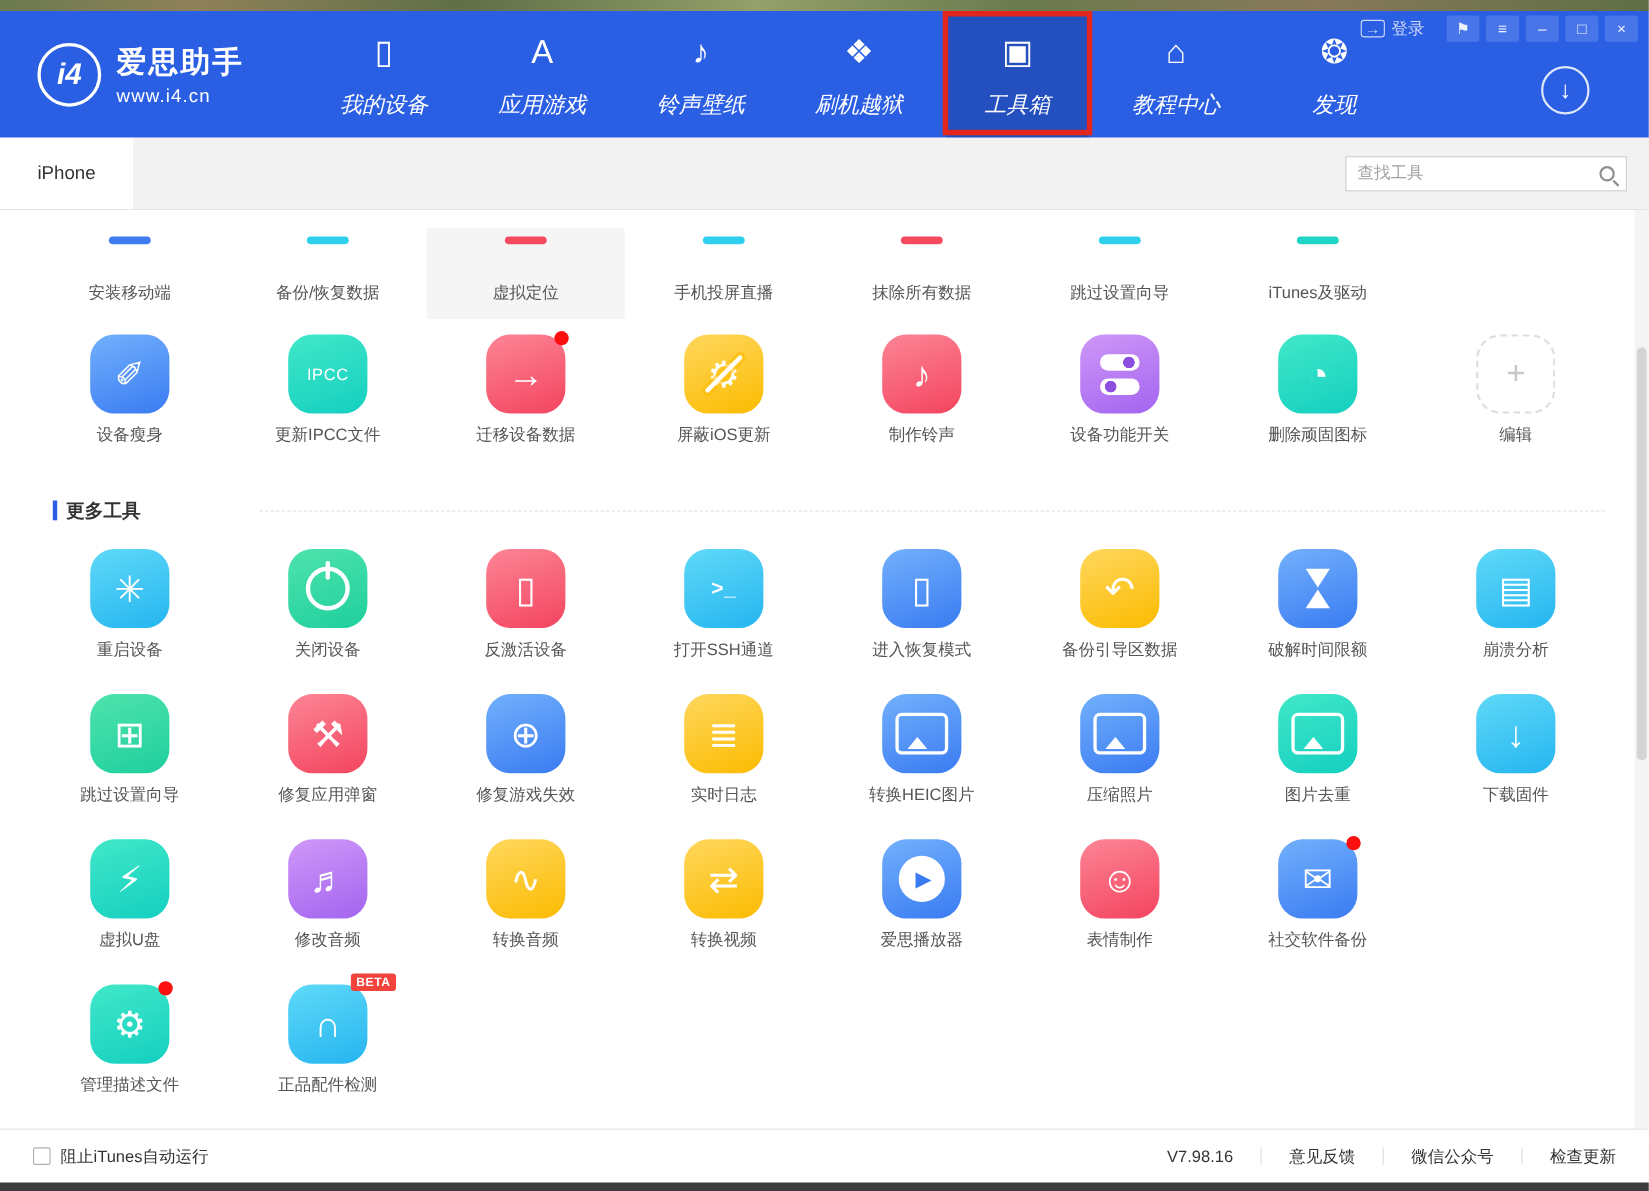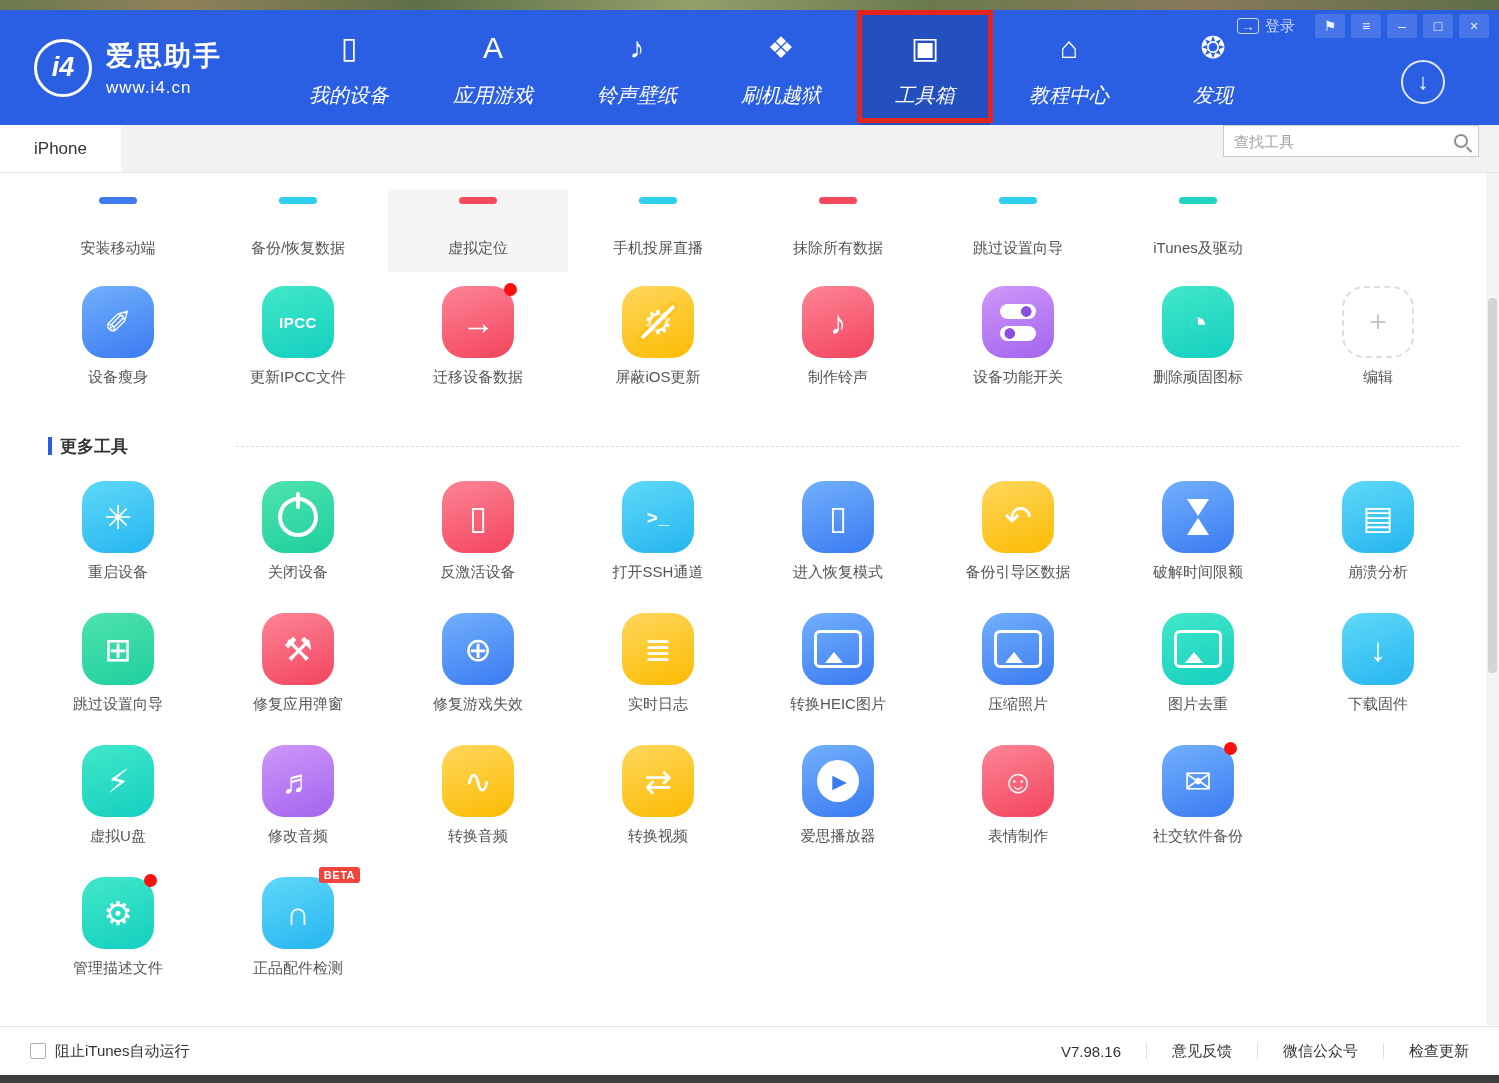--- a/index.html
+++ b/index.html
@@ -27,38 +27,38 @@
   .login-ic { font-size:14px; border:1px solid #cdd9fb; border-radius:3px; padding:0 3px; line-height:14px; }
   .tb-btn { width:30px; height:24px; display:flex; align-items:center; justify-content:center; background:rgba(255,255,255,.14); color:#eef2ff; font-size:14px; cursor:pointer; border-radius:2px; }
   .download-circle { position:absolute; right:54px; top:50px; width:44px; height:44px; border:2px solid rgba(255,255,255,.85); border-radius:50%; display:flex; align-items:center; justify-content:center; font-size:22px; cursor:pointer; }
 
   
   .annot { position:absolute; border:5px solid #e3261d; pointer-events:none; z-index:5; }
   .nav-item .annot { left:-3px; right:-3px; top:0; bottom:2px; }
   .tile .annot { left:33px; right:33px; top:-11px; bottom:-16px; }
 
   
-  .tabbar { height:48px; background:#f2f2f2; border-bottom:1px solid #e4e4e4; display:flex; }
+  .tabbar { height:66px; background:#f2f2f2; border-bottom:1px solid #e4e4e4; display:flex; align-items:center; }
   .tab { align-self:stretch; width:121px; background:#fff; display:flex; align-items:center; justify-content:center; font-size:17px; color:#333; cursor:pointer; }
   .search { margin-left:auto; margin-right:20px; width:256px; height:32px; background:#fff; border:1px solid #ccc; display:flex; align-items:center; padding:0 10px; }
   .search input { flex:1; border:none; outline:none; font-size:15px; color:#444; font-family:inherit; }
   .search input::placeholder { color:#a2a2a2; }
   .mag { width:14px; height:14px; border:2px solid #8f8f8f; border-radius:50%; position:relative; flex:0 0 auto; cursor:pointer; }
   .mag::after { content:""; position:absolute; width:2px; height:7px; background:#8f8f8f; transform:rotate(-45deg); left:12px; top:10px; }
 
   
   .content { height:852px; padding:16px 0 0 28px; position:relative; background:#fff; }
   .tool-row { display:flex; margin-bottom:31px; }
   section[data-grid="0"] .tool-row:first-child { margin-bottom:14px; }
   section[data-grid="0"] .tool-row:last-child { margin-bottom:48px; }
   .tile { width:180px; flex:0 0 auto; display:flex; flex-direction:column; align-items:center; position:relative; cursor:pointer; }
   .ticon { width:72px; height:72px; border-radius:22px; display:flex; align-items:center; justify-content:center; color:#fff; margin-bottom:10px; position:relative; }
   .glyph { font-size:33px; line-height:1; }
   .tg { font-size:19px; font-weight:bold; letter-spacing:.5px; }
-  .tg-sm { font-size:15px; font-weight:bold; letter-spacing:.5px;text-align:right; }
+  .tg-sm { font-size:15px; font-weight:normal; letter-spacing:.5px;text-align:right; }
   .tlabel { font-size:15px; color:#555; white-space:nowrap; }
 
   
   .c-blue   { background:linear-gradient(160deg,#72b0fc,#3a7bf2); }
   .c-cyan   { background:linear-gradient(160deg,#5fd9f8,#25b5f0); }
   .c-teal   { background:linear-gradient(160deg,#41e8c8,#14cfc0); }
   .c-green  { background:linear-gradient(160deg,#4fe3ad,#1ecf9d); }
   .c-red    { background:linear-gradient(160deg,#fc8595,#f4445f); }
   .c-yellow { background:linear-gradient(160deg,#ffd75e,#fbbb00); }
   .c-purple { background:linear-gradient(160deg,#cf97f8,#a364ef); }

